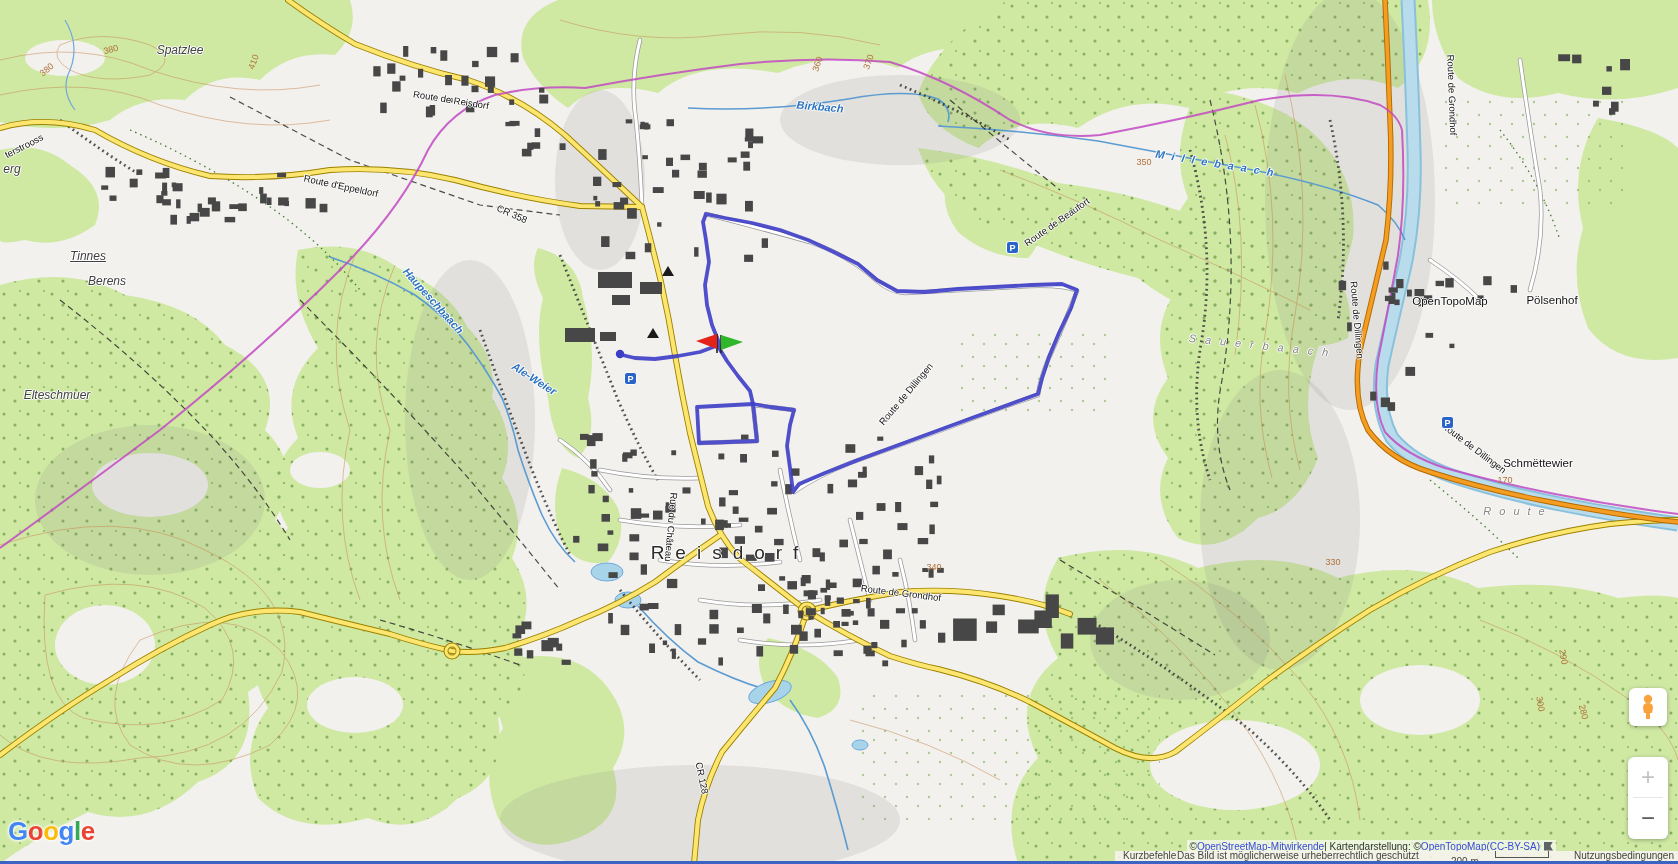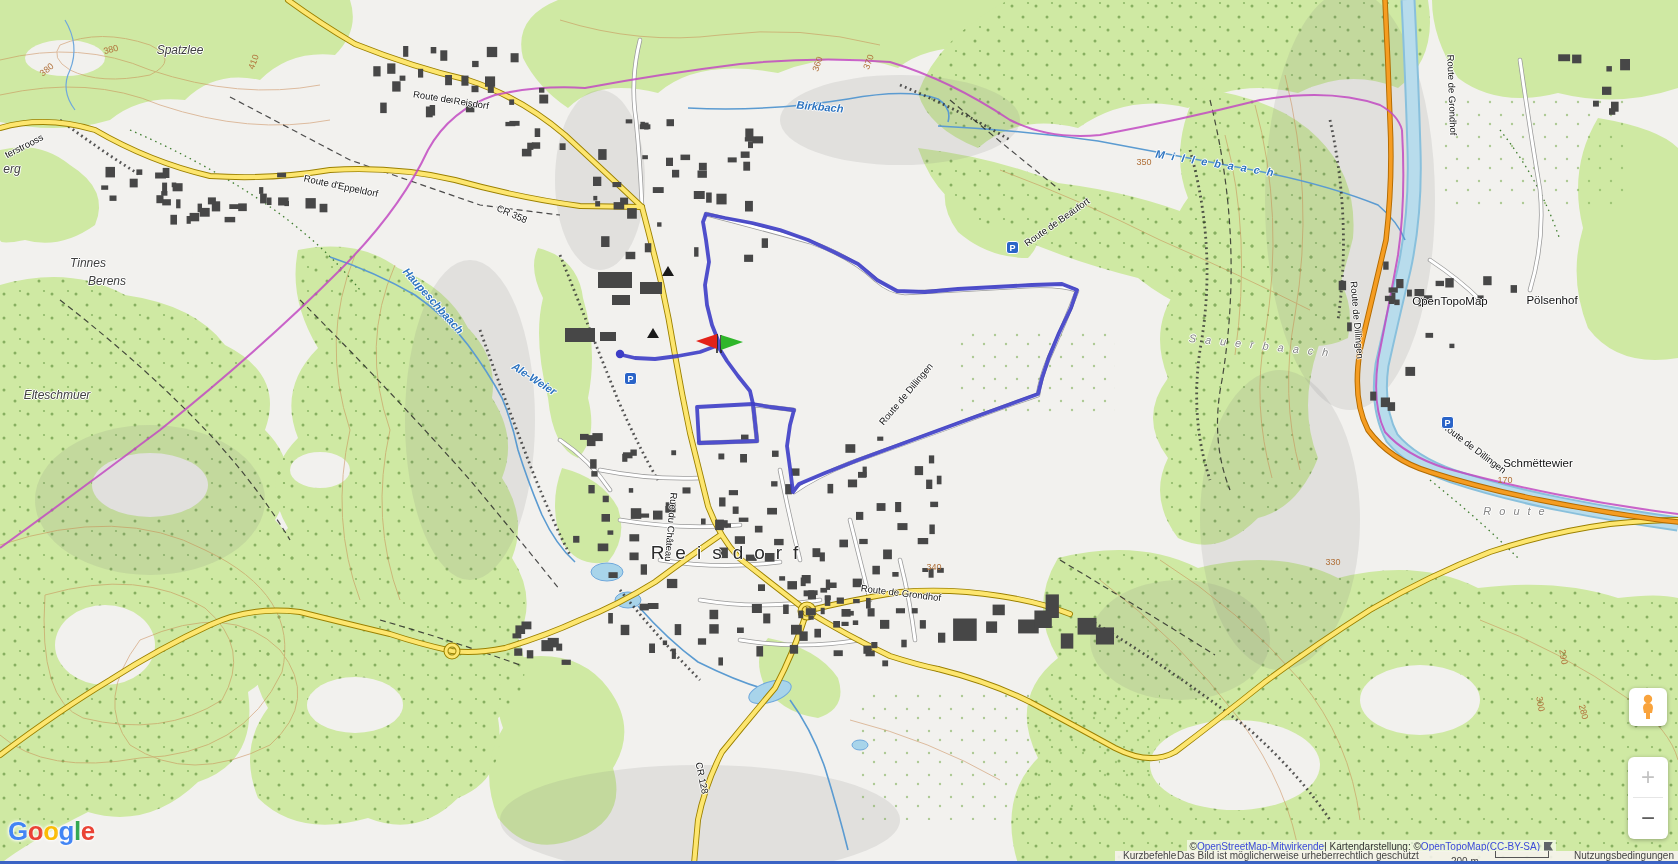--- a/index.html
+++ b/index.html
@@ -543,21 +543,21 @@
   <g>
     <line x1="717" y1="334" x2="717" y2="353" stroke="#222" stroke-width="1.6"></line>
     <line x1="721" y1="335" x2="721" y2="353" stroke="#222" stroke-width="1.6"></line>
     <polygon id="flag-red" points="717,334 696,341 717,349" fill="#e32219"></polygon>
     <polygon id="flag-green" points="721,335 743,342 721,350" fill="#2fb62a"></polygon>
   </g>
 </svg>
 
 <div id="labels">
       <span class="lbl loc" style="left: 180px; top: 50px; transform: translate(-50%, -50%) rotate(0deg);">Spatzlee</span>
-      <span class="lbl loc" style="left: 88px; top: 263px; transform: translate(-50%, -50%) rotate(0deg);">Tinnes</span>
+      <span class="lbl loc" style="left: 88px; top: 256px; transform: translate(-50%, -50%) rotate(0deg); text-decoration: underline;">Tinnes</span>
       <span class="lbl loc" style="left: 107px; top: 281px; transform: translate(-50%, -50%) rotate(0deg);">Berens</span>
       <span class="lbl loc" style="left: 57px; top: 395px; transform: translate(-50%, -50%) rotate(0deg);">Elteschmuer</span>
       <span class="lbl loc" style="left: 12px; top: 158px; transform: translate(-50%, -50%) rotate(0deg); margin-top: 11px;">erg</span>
       <span class="lbl vil" style="left: 1450px; top: 302px; transform: translate(-50%, -50%) rotate(0deg);">OpenTopoMap</span>
       <span class="lbl vil" style="left: 1552px; top: 301px; transform: translate(-50%, -50%) rotate(0deg);">Pölsenhof</span>
       <span class="lbl vil" style="left: 1524px; top: 464px; transform: translate(-50%, -50%) rotate(0deg); margin-left: 14px;">Schmëttewier</span>
       <span class="lbl town" style="left: 730px; top: 552px; letter-spacing: 11px; font-size: 19px; transform: translate(-50%, -50%) rotate(0deg);">Reisdorf</span>
       <span class="lbl area" style="left: 1518px; top: 511px; letter-spacing: 8px; transform: translate(-50%, -50%) rotate(0deg);">Route</span>
       <span class="lbl area" style="left: 1263px; top: 346px; letter-spacing: 9px; transform: translate(-50%, -50%) rotate(6deg);">Sauerbaach</span>
       <span class="lbl water" style="left: 820px; top: 107px; transform: translate(-50%, -50%) rotate(5deg);">Birkbach</span>

